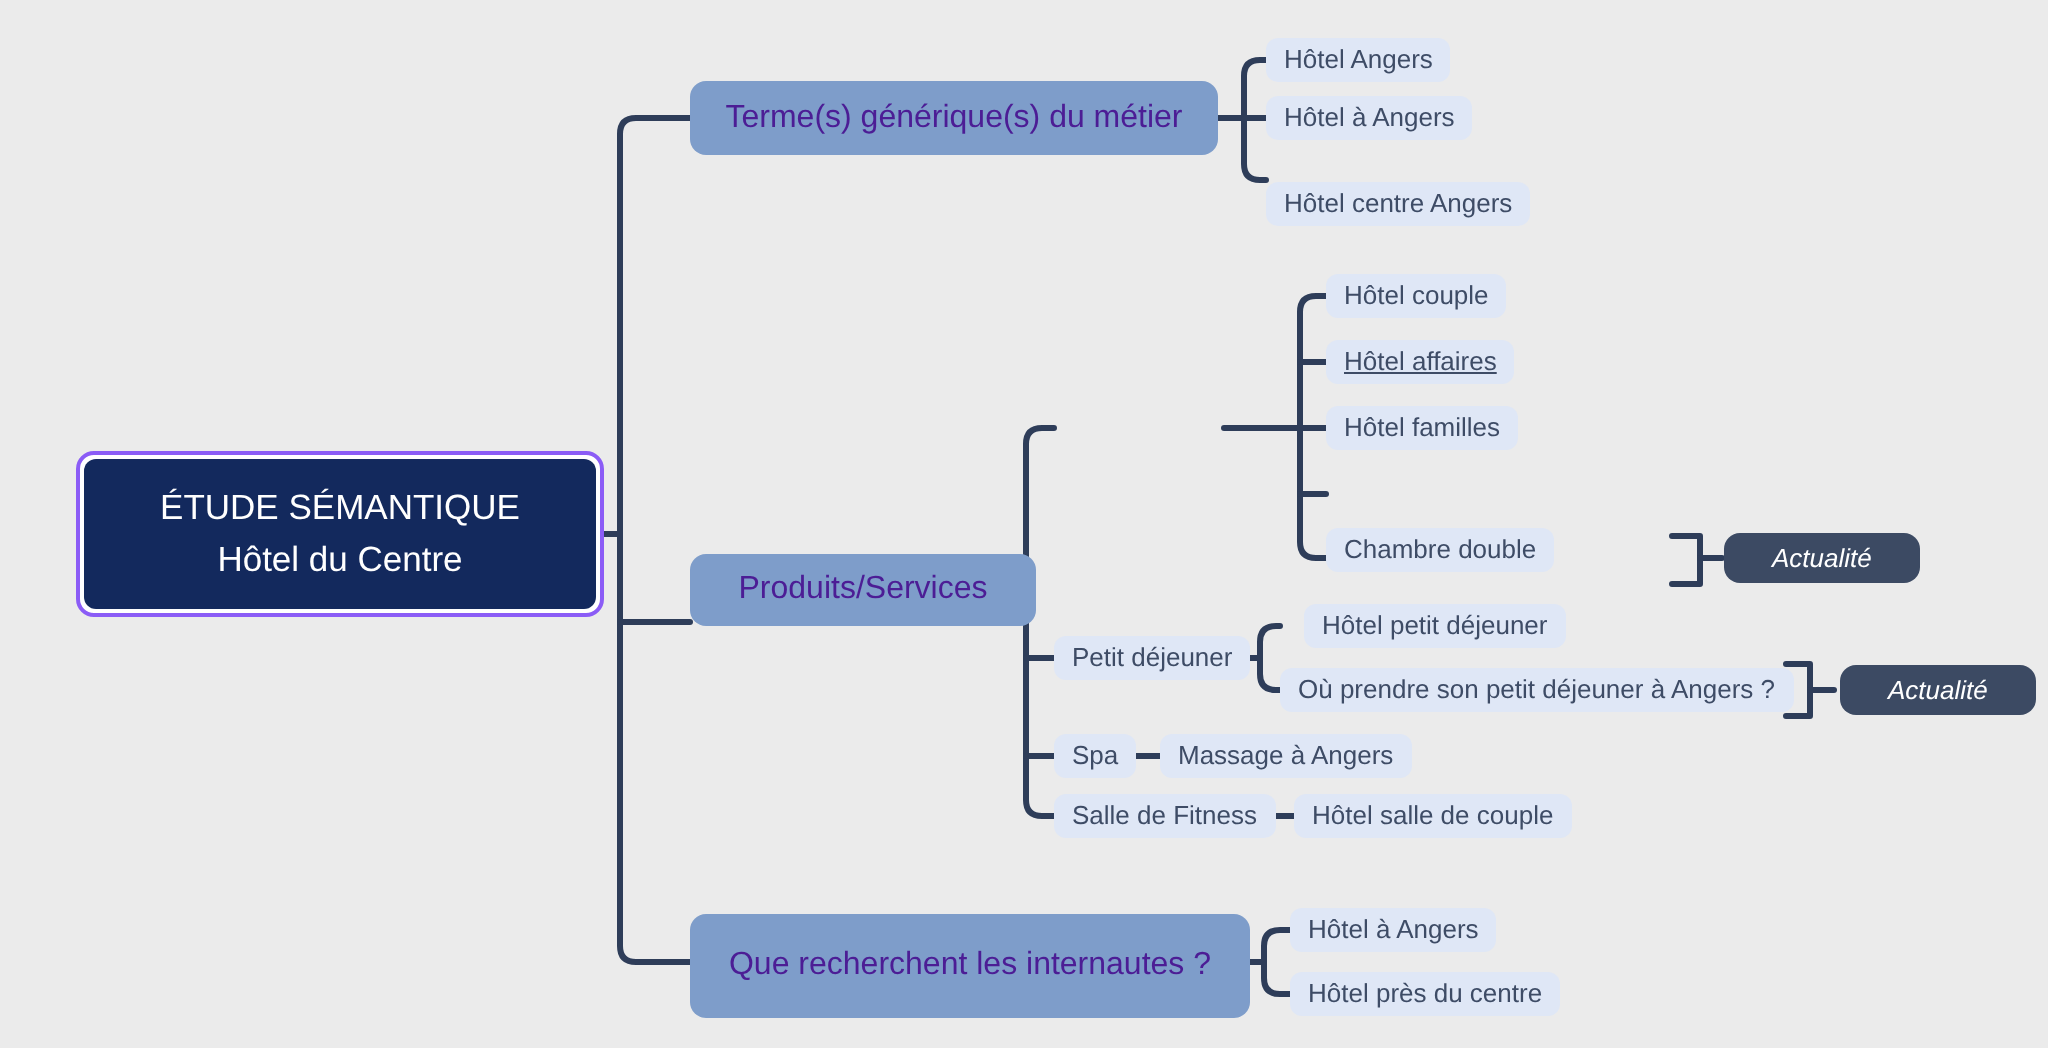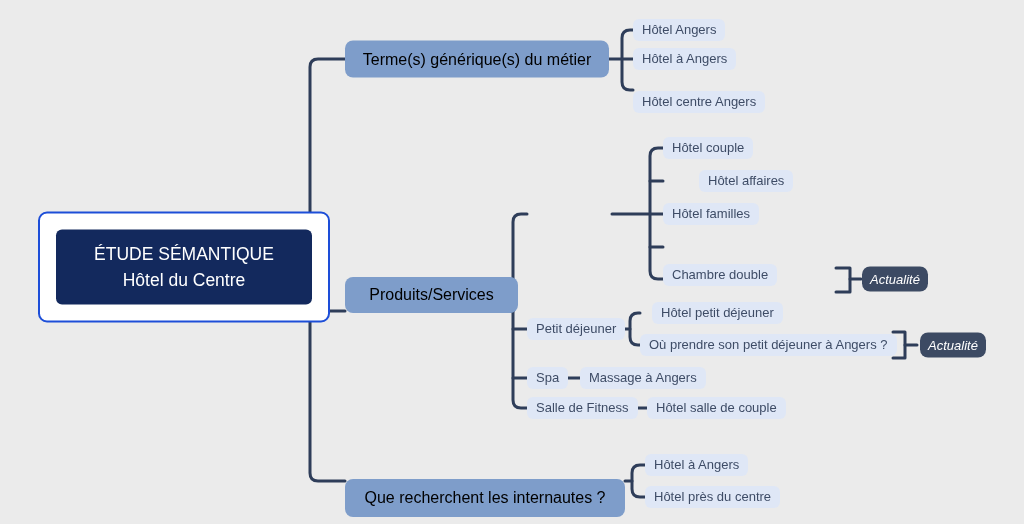--- a/index.html
+++ b/index.html
@@ -15,43 +15,43 @@
     height: 524px;
   }
   #wires {
     position: absolute;
     left: 0; top: 0;
     z-index: 0;
   }
   .node { position: absolute; transform: translateY(-50%); z-index: 2; }
 
   .root-ring {
-    border: 2px solid #1d4ed8;
+    border: 2px solid #8b5cf6;
     border-radius: 9px;
     background: #ffffff;
-    padding: 16px;
+    padding: 2px;
   }
   .root-box {
     width: 256px;
     height: 75px;
     background: #13295d;
     border-radius: 6px;
     color: #ffffff;
     display: flex;
     flex-direction: column;
     align-items: center;
     justify-content: center;
     font-size: 17.5px;
     line-height: 1.45;
     text-align: center;
   }
 
   .branch {
     background: #7e9dca;
-    color: #000000;
+    color: #4c1d95;
     border-radius: 8px;
     display: flex;
     align-items: center;
     justify-content: center;
     font-size: 16px;
     white-space: nowrap;
   }
 
   .leaf {
     background: #dfe7f6;
@@ -63,21 +63,21 @@
     white-space: nowrap;
     width: max-content;
   }
 
   .badge {
     background: #3c4a63;
     color: #ffffff;
     border-radius: 8px;
     font-size: 13px;
     font-style: italic;
-    padding: 5px 8px;
+    padding: 5px 24px;
     white-space: nowrap;
     width: max-content;
   }
 </style>
 </head>
 <body>
 
 <div id="canvas">
 
   <svg id="wires" width="1024" height="524" viewBox="0 0 1024 524">
@@ -124,34 +124,34 @@
   </div>
 
   <div class="node branch" style="left:345px; top:59px; width:264px; height:37px;">
     <span>Terme(s) générique(s) du métier</span>
   </div>
 
   <div class="node branch" style="left:345px; top:295px; width:173px; height:36px;">
     <span>Produits/Services</span>
   </div>
 
-  <div class="node branch" style="left:345px; top:498px; width:280px; height:38px;">
+  <div class="node branch" style="left:345px; top:483px; width:280px; height:52px;">
     <span>Que recherchent les internautes ?</span>
   </div>
 
   <div class="node leaf" style="left:633px; top:30px;">Hôtel Angers</div>
   <div class="node leaf" style="left:633px; top:59px;">Hôtel à Angers</div>
   <div class="node leaf" style="left:633px; top:102px;">Hôtel centre Angers</div>
 
   <div class="node leaf" style="left:527px; top:329px;">Petit déjeuner</div>
   <div class="node leaf" style="left:527px; top:378px;">Spa</div>
   <div class="node leaf" style="left:527px; top:408px;">Salle de Fitness</div>
 
   <div class="node leaf" style="left:663px; top:148px;">Hôtel couple</div>
-  <div class="node leaf" style="left:699px; top:181px;">Hôtel affaires</div>
+  <div class="node leaf" style="left:663px; top:181px;text-decoration:underline;">Hôtel affaires</div>
   <div class="node leaf" style="left:663px; top:214px;">Hôtel familles</div>
   <div class="node leaf" style="left:663px; top:247px;margin-top:28px;">Chambre double</div>
 
   <div class="node leaf" style="left:652px; top:313px;">Hôtel petit déjeuner</div>
   <div class="node leaf" style="left:640px; top:345px;">Où prendre son petit déjeuner à Angers ?</div>
 
   <div class="node leaf" style="left:580px; top:378px;">Massage à Angers</div>
   <div class="node leaf" style="left:647px; top:408px;">Hôtel salle de couple</div>
 
   <div class="node leaf" style="left:645px; top:465px;">Hôtel à Angers</div>

